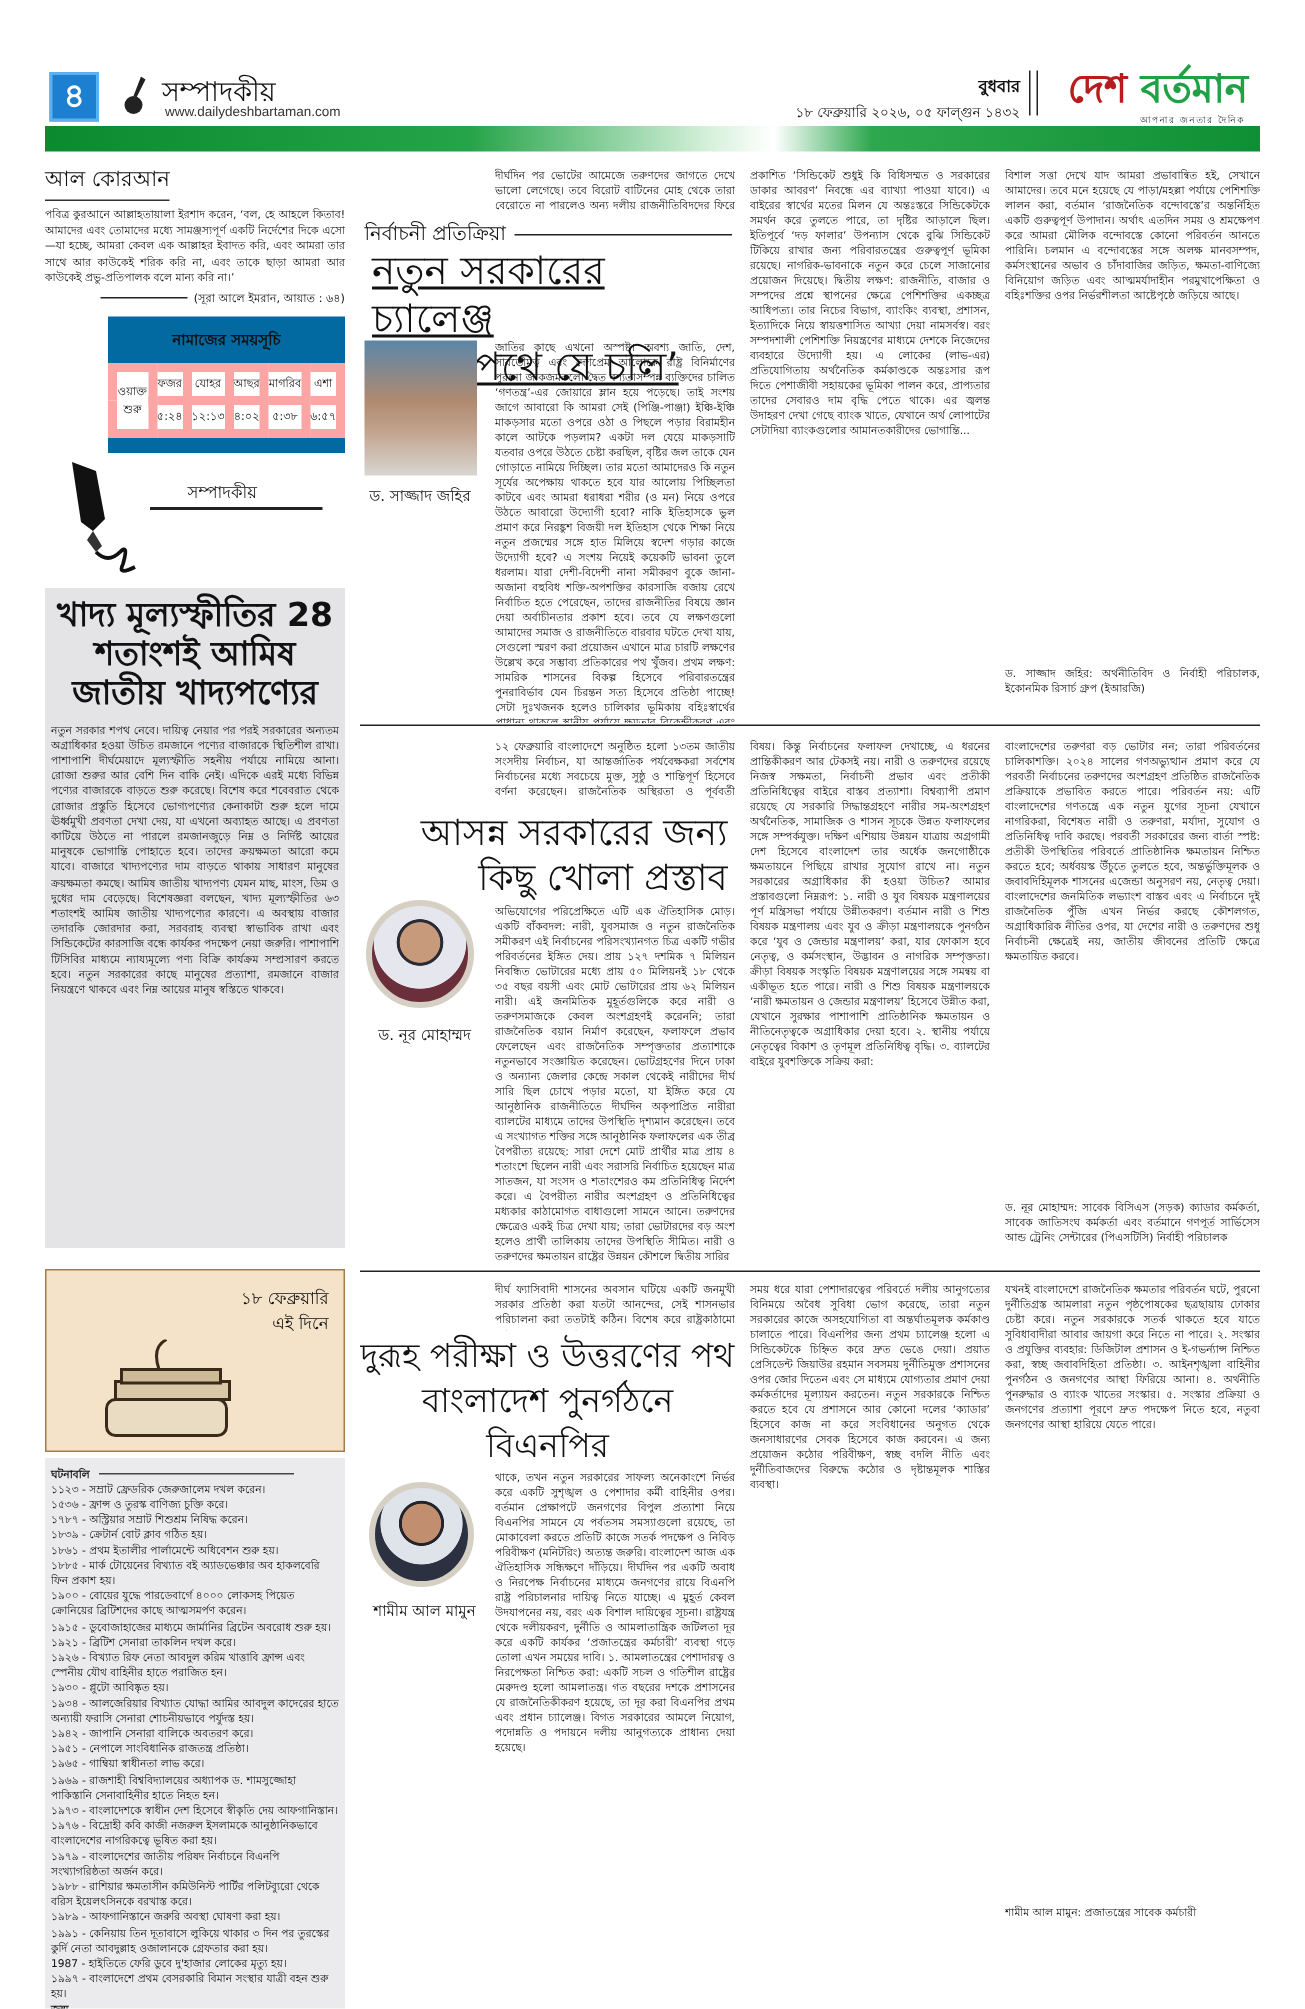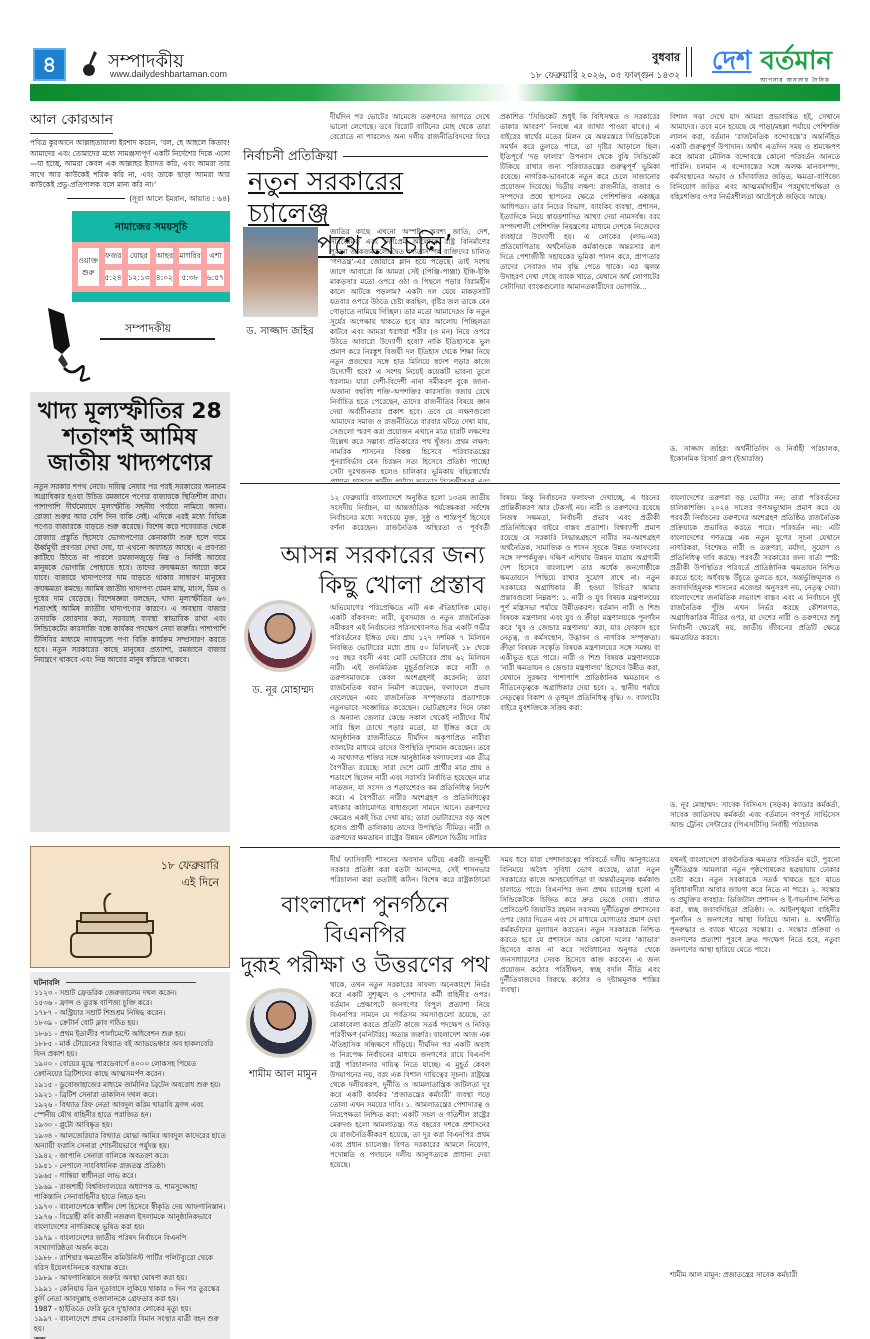--- a/index.html
+++ b/index.html
@@ -9,33 +9,33 @@
   
   .masthead { position: absolute; left: 30px; top: 45px; width: 810px; height: 60px; }
   .page-num { position: absolute; left: 3px; top: 3px; width: 33px; height: 33px; background: #1d7fd0; border: 2px solid #5db0ee; color: #fff; font-weight: bold; font-size: 22px; text-align: center; line-height: 30px; }
   .pen-logo { position: absolute; left: 52px; top: 6px; width: 18px; height: 26px; }
   .section-name { position: absolute; left: 78px; top: 2px; font-size: 18px; font-family: "DejaVu Sans", sans-serif; }
   .site-url { position: absolute; left: 80px; top: 24px; font-size: 9px; color: #333; font-family: "Liberation Sans", sans-serif; }
   .date-block { position: absolute; right: 160px; top: 4px; text-align: right; font-size: 9px; }
   .day-name { font-size: 11px; font-weight: bold; }
   .date-sep { position: absolute; right: 148px; top: 2px; width: 6px; height: 30px; border-left: 1.5px solid #222; border-right: 1.5px solid #222; }
   .brand { position: absolute; right: 8px; top: 0px; font-size: 26px; font-weight: bold; line-height: 30px; }
-  .brand .b1 { color: #3b82f6; text-decoration: underline; }
+  .brand .b1 { color: #b91c1c; }
   .brand .b2 { color: #1fa245; }
   .tagline { position: absolute; right: 10px; top: 30px; font-size: 6px; color: #333; letter-spacing: 1px; }
   .green-bar { position: absolute; left: 30px; top: 84px; width: 810px; height: 17px; background: linear-gradient(90deg, #0b8a2f 0%, #26a44a 35%, #d8f2dd 55%, #ffffff 60%, #2ea84f 68%, #0f8f35 100%); }
 
   
   .left-col { position: absolute; left: 30px; top: 108px; width: 200px; }
   .quran-title { font-size: 14px; border-bottom: 1px solid #333; display: inline-block; padding-bottom: 1px; margin-bottom: 4px; }
   .quran-text { font-size: 7.2px; line-height: 10.5px; text-align: justify; }
   .quran-ref { font-size: 7.5px; text-align: right; margin-top: 2px; }
   .quran-ref::before { content: ""; display: inline-block; width: 58px; border-top: 1px solid #222; vertical-align: middle; margin-right: 4px; }
 
-  .prayer-box { margin-top: 6px; background: #14b8a6; padding: 6px 0 10px 0; margin-left: 42px; }
+  .prayer-box { margin-top: 6px; background: #0369a1; padding: 6px 0 10px 0; margin-left: 42px; }
   .prayer-title { text-align: center; font-size: 10px; font-weight: bold; padding: 2px 0 6px; }
   table.prayer { width: 100%; border-collapse: collapse; background: #fff; font-size: 7.5px; }
   table.prayer td { border: 6px solid #fca5a5; text-align: center; padding: 2px 0; }
 
   .editorial-label-area { position: relative; height: 86px; margin-top: 4px; }
   .pen-nib { position: absolute; left: 12px; top: 0; width: 52px; height: 78px; }
   .editorial-label { position: absolute; left: 95px; top: 14px; font-size: 11px; }
   .editorial-rule { position: absolute; left: 70px; top: 32px; width: 115px; border-top: 2px solid #222; }
 
   .editorial-box { background: #e4e4e6; padding: 6px 4px 4px 4px; }
@@ -205,21 +205,21 @@
 <div class="photo-caption" style="left:238px;top:682px;width:90px;text-align:center;">ড. নূর মোহাম্মদ</div>
 <div class="col-text" style="left:330px;top:603px;width:160px;height:238px;">অভিযোগের পরিপ্রেক্ষিতে এটি এক ঐতিহাসিক মোড়। একটি বাঁকবদল: নারী, যুবসমাজ ও নতুন রাজনৈতিক সমীকরণ এই নির্বাচনের পরিসংখ্যানগত চিত্র একটি গভীর পরিবর্তনের ইঙ্গিত দেয়। প্রায় ১২৭ দশমিক ৭ মিলিয়ন নিবন্ধিত ভোটারের মধ্যে প্রায় ৫০ মিলিয়নই ১৮ থেকে ৩৫ বছর বয়সী এবং মোট ভোটারের প্রায় ৬২ মিলিয়ন নারী। এই জনমিতিক মুহূর্তগুলিকে করে নারী ও তরুণসমাজকে কেবল অংশগ্রহণই করেননি; তারা রাজনৈতিক বয়ান নির্মাণ করেছেন, ফলাফলে প্রভাব ফেলেছেন এবং রাজনৈতিক সম্পৃক্ততার প্রত্যাশাকে নতুনভাবে সংজ্ঞায়িত করেছেন। ভোটগ্রহণের দিনে ঢাকা ও অন্যান্য জেলার কেন্দ্রে সকাল থেকেই নারীদের দীর্ঘ সারি ছিল চোখে পড়ার মতো, যা ইঙ্গিত করে যে আনুষ্ঠানিক রাজনীতিতে দীর্ঘদিন অকৃপাপ্রিত নারীরা ব্যালটের মাধ্যমে তাদের উপস্থিতি দৃশ্যমান করেছেন। তবে এ সংখ্যাগত শক্তির সঙ্গে আনুষ্ঠানিক ফলাফলের এক তীব্র বৈপরীত্য রয়েছে: সারা দেশে মোট প্রার্থীর মাত্র প্রায় ৪ শতাংশে ছিলেন নারী এবং সরাসরি নির্বাচিত হয়েছেন মাত্র সাতজন, যা সংসদ ও শতাংশেরও কম প্রতিনিধিত্ব নির্দেশ করে। এ বৈপরীত্য নারীর অংশগ্রহণ ও প্রতিনিধিত্বের মধ্যকার কাঠামোগত বাধাগুলো সামনে আনে। তরুণদের ক্ষেত্রেও একই চিত্র দেখা যায়; তারা ভোটারদের বড় অংশ হলেও প্রার্থী তালিকায় তাদের উপস্থিতি সীমিত। নারী ও তরুণদের ক্ষমতায়ন রাষ্ট্রের উন্নয়ন কৌশলে দ্বিতীয় সারির</div>
 <div class="col-text" style="left:500px;top:493px;width:160px;height:348px;">বিষয়। কিন্তু নির্বাচনের ফলাফল দেখাচ্ছে, এ ধরনের প্রান্তিকীকরণ আর টেকসই নয়। নারী ও তরুণদের রয়েছে নিজস্ব সক্ষমতা, নির্বাচনী প্রভাব এবং প্রতীকী প্রতিনিধিত্বের বাইরে বাস্তব প্রত্যাশা। বিশ্বব্যাপী প্রমাণ রয়েছে যে সরকারি সিদ্ধান্তগ্রহণে নারীর সম-অংশগ্রহণ অর্থনৈতিক, সামাজিক ও শাসন সূচকে উন্নত ফলাফলের সঙ্গে সম্পর্কযুক্ত। দক্ষিণ এশিয়ায় উন্নয়ন যাত্রায় অগ্রগামী দেশ হিসেবে বাংলাদেশ তার অর্ধেক জনগোষ্ঠীকে ক্ষমতায়নে পিছিয়ে রাখার সুযোগ রাখে না। নতুন সরকারের অগ্রাধিকার কী হওয়া উচিত? আমার প্রস্তাবগুলো নিম্নরূপ: ১. নারী ও যুব বিষয়ক মন্ত্রণালয়ের পূর্ণ মন্ত্রিসভা পর্যায়ে উন্নীতকরণ। বর্তমান নারী ও শিশু বিষয়ক মন্ত্রণালয় এবং যুব ও ক্রীড়া মন্ত্রণালয়কে পুনর্গঠন করে ‘যুব ও জেন্ডার মন্ত্রণালয়’ করা, যার ফোকাস হবে নেতৃত্ব, ও কর্মসংস্থান, উদ্ভাবন ও নাগরিক সম্পৃক্ততা। ক্রীড়া বিষয়ক সংস্কৃতি বিষয়ক মন্ত্রণালয়ের সঙ্গে সমন্বয় বা একীভূত হতে পারে। নারী ও শিশু বিষয়ক মন্ত্রণালয়কে ‘নারী ক্ষমতায়ন ও জেন্ডার মন্ত্রণালয়’ হিসেবে উন্নীত করা, যেখানে সুরক্ষার পাশাপাশি প্রাতিষ্ঠানিক ক্ষমতায়ন ও নীতিনেতৃত্বকে অগ্রাধিকার দেয়া হবে। ২. স্থানীয় পর্যায়ে নেতৃত্বের বিকাশ ও তৃণমূল প্রতিনিধিত্ব বৃদ্ধি। ৩. ব্যালটের বাইরে যুবশক্তিকে সক্রিয় করা:</div>
 <div class="col-text" style="left:670px;top:493px;width:170px;height:300px;">বাংলাদেশের তরুণরা বড় ভোটার নন; তারা পরিবর্তনের চালিকাশক্তি। ২০২৪ সালের গণঅভ্যুত্থান প্রমাণ করে যে পরবর্তী নির্বাচনের তরুণদের অংশগ্রহণ প্রতিষ্ঠিত রাজনৈতিক প্রক্রিয়াকে প্রভাবিত করতে পারে। পরিবর্তন নয়: এটি বাংলাদেশের গণতন্ত্রে এক নতুন যুগের সূচনা যেখানে নাগরিকরা, বিশেষত নারী ও তরুণরা, মর্যাদা, সুযোগ ও প্রতিনিধিত্ব দাবি করছে। পরবর্তী সরকারের জন্য বার্তা স্পষ্ট: প্রতীকী উপস্থিতির পরিবর্তে প্রাতিষ্ঠানিক ক্ষমতায়ন নিশ্চিত করতে হবে; অর্ধবয়স্ক উঁচুতে তুলতে হবে, অন্তর্ভুক্তিমূলক ও জবাবদিহিমূলক শাসনের এজেন্ডা অনুসরণ নয়, নেতৃত্ব দেয়া। বাংলাদেশের জনমিতিক লভ্যাংশ বাস্তব এবং এ নির্বাচনে দুই রাজনৈতিক পুঁজি এখন নির্ভর করছে কৌশলগত, অগ্রাধিকারিক নীতির ওপর, যা দেশের নারী ও তরুণদের শুধু নির্বাচনী ক্ষেত্রেই নয়, জাতীয় জীবনের প্রতিটি ক্ষেত্রে ক্ষমতায়িত করবে।</div>
 <div class="col-text" style="left:670px;top:800px;width:170px;height:40px;">ড. নূর মোহাম্মদ: সাবেক বিসিএস (সড়ক) ক্যাডার কর্মকর্তা, সাবেক জাতিসংঘ কর্মকর্তা এবং বর্তমানে গণপূর্ত সার্ভিসেস আন্ড ট্রেনিং সেন্টারের (পিএসটিসি) নির্বাহী পরিচালক</div>
 
 <div class="hr-full" style="top:847px;"></div>
 
 <div class="col-text" style="left:330px;top:855px;width:160px;height:32px;">দীর্ঘ ফ্যাসিবাদী শাসনের অবসান ঘটিয়ে একটি জনমুখী সরকার প্রতিষ্ঠা করা যতটা আনন্দের, সেই শাসনভার পরিচালনা করা ততটাই কঠিন। বিশেষ করে রাষ্ট্রকাঠামো যখন ভঙ্গুর অবস্থায়</div>
 <div class="headline3">
+  <div>দুরূহ পরীক্ষা ও উত্তরণের পথ</div>
   <div>বাংলাদেশ পুনর্গঠনে বিএনপির</div>
-  <div>দুরূহ পরীক্ষা ও উত্তরণের পথ</div>
 </div>
 <div class="photo-round p3"></div>
 <div class="photo-caption" style="left:238px;top:1066px;width:90px;text-align:center;">শামীম আল মামুন</div>
 <div class="col-text" style="left:330px;top:980px;width:160px;height:300px;">থাকে, তখন নতুন সরকারের সাফল্য অনেকাংশে নির্ভর করে একটি সুশৃঙ্খল ও পেশাদার কর্মী বাহিনীর ওপর। বর্তমান প্রেক্ষাপটে জনগণের বিপুল প্রত্যাশা নিয়ে বিএনপির সামনে যে পর্বতসম সমস্যাগুলো রয়েছে, তা মোকাবেলা করতে প্রতিটি কাজে সতর্ক পদক্ষেপ ও নিবিড় পরিবীক্ষণ (মনিটরিং) অত্যন্ত জরুরি। বাংলাদেশ আজ এক ঐতিহাসিক সন্ধিক্ষণে দাঁড়িয়ে। দীর্ঘদিন পর একটি অবাধ ও নিরপেক্ষ নির্বাচনের মাধ্যমে জনগণের রায়ে বিএনপি রাষ্ট্র পরিচালনার দায়িত্ব নিতে যাচ্ছে। এ মুহূর্ত কেবল উদযাপনের নয়, বরং এক বিশাল দায়িত্বের সূচনা। রাষ্ট্রযন্ত্র থেকে দলীয়করণ, দুর্নীতি ও আমলাতান্ত্রিক জটিলতা দূর করে একটি কার্যকর ‘প্রজাতন্ত্রের কর্মচারী’ ব্যবস্থা গড়ে তোলা এখন সময়ের দাবি। ১. আমলাতন্ত্রের পেশাদারত্ব ও নিরপেক্ষতা নিশ্চিত করা: একটি সচল ও গতিশীল রাষ্ট্রের মেরুদণ্ড হলো আমলাতন্ত্র। গত বছরের দশকে প্রশাসনের যে রাজনৈতিকীকরণ হয়েছে, তা দূর করা বিএনপির প্রথম এবং প্রধান চ্যালেঞ্জ। বিগত সরকারের আমলে নিয়োগ, পদোন্নতি ও পদায়নে দলীয় আনুগত্যকে প্রাধান্য দেয়া হয়েছে।</div>
 <div class="col-text" style="left:500px;top:855px;width:160px;height:425px;">সময় ধরে যারা পেশাদারত্বের পরিবর্তে দলীয় আনুগত্যের বিনিময়ে অবৈধ সুবিধা ভোগ করেছে, তারা নতুন সরকারের কাজে অসহযোগিতা বা অন্তর্ঘাতমূলক কর্মকাণ্ড চালাতে পারে। বিএনপির জন্য প্রথম চ্যালেঞ্জ হলো এ সিন্ডিকেটকে চিহ্নিত করে দ্রুত ভেঙে দেয়া। প্রয়াত প্রেসিডেন্ট জিয়াউর রহমান সবসময় দুর্নীতিমুক্ত প্রশাসনের ওপর জোর দিতেন এবং সে মাধ্যমে যোগ্যতার প্রমাণ দেয়া কর্মকর্তাদের মূল্যায়ন করতেন। নতুন সরকারকে নিশ্চিত করতে হবে যে প্রশাসনে আর কোনো দলের ‘ক্যাডার’ হিসেবে কাজ না করে সংবিধানের অনুগত থেকে জনসাধারণের সেবক হিসেবে কাজ করবেন। এ জন্য প্রয়োজন কঠোর পরিবীক্ষণ, স্বচ্ছ বদলি নীতি এবং দুর্নীতিবাজদের বিরুদ্ধে কঠোর ও দৃষ্টান্তমূলক শাস্তির ব্যবস্থা।</div>
 <div class="col-text" style="left:670px;top:855px;width:170px;height:410px;">যখনই বাংলাদেশে রাজনৈতিক ক্ষমতার পরিবর্তন ঘটে, পুরনো দুর্নীতিগ্রস্ত আমলারা নতুন পৃষ্ঠপোষকের ছত্রছায়ায় ঢোকার চেষ্টা করে। নতুন সরকারকে সতর্ক থাকতে হবে যাতে সুবিধাবাদীরা আবার জায়গা করে নিতে না পারে। ২. সংস্কার ও প্রযুক্তির ব্যবহার: ডিজিটাল প্রশাসন ও ই-গভর্ন্যান্স নিশ্চিত করা, স্বচ্ছ জবাবদিহিতা প্রতিষ্ঠা। ৩. আইনশৃঙ্খলা বাহিনীর পুনর্গঠন ও জনগণের আস্থা ফিরিয়ে আনা। ৪. অর্থনীতি পুনরুদ্ধার ও ব্যাংক খাতের সংস্কার। ৫. সংস্কার প্রক্রিয়া ও জনগণের প্রত্যাশা পূরণে দ্রুত পদক্ষেপ নিতে হবে, নতুবা জনগণের আস্থা হারিয়ে যেতে পারে।</div>
 <div class="col-text" style="left:670px;top:1270px;width:170px;height:12px;">শামীম আল মামুন: প্রজাতন্ত্রের সাবেক কর্মচারী</div>
 
 </body></html>

